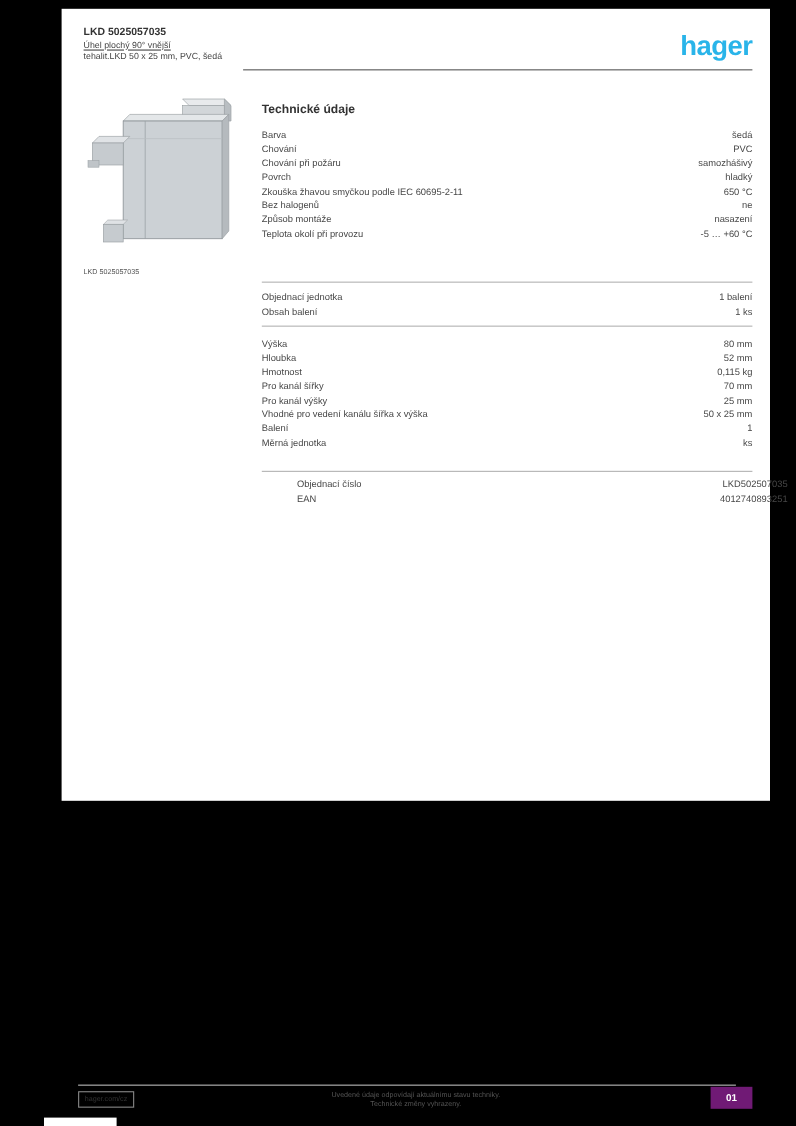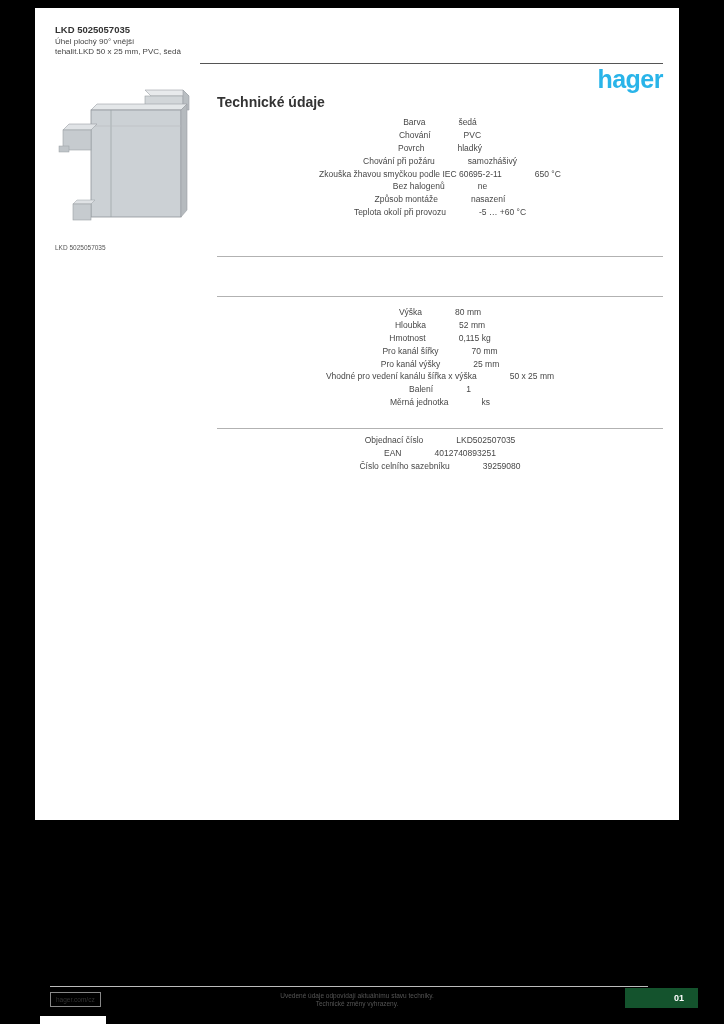--- a/index.html
+++ b/index.html
@@ -1,40 +1,40 @@
 <!DOCTYPE html>
 <html><head>
 <meta charset="utf-8">
 <style>
   html,body{margin:0;padding:0;}
   body{
     width:724px;height:1024px;position:relative;overflow:hidden;
     background:#000;font-family:"Liberation Sans",sans-serif;
   }
-  .page{position:absolute;left:35px;top:8px;width:644px;height:812px;background:#ffffff;}
+  .page{position:absolute;left:56px;top:8px;width:644px;height:720px;background:#ffffff;}
   .page-tab{position:absolute;left:40px;top:1016px;width:66px;height:8px;background:#ffffff;}
   .abs{position:absolute;}
 
   
   .hdr-block{left:20px;top:16px;width:135px;}
   .hdr-code{font-size:9.5px;font-weight:bold;color:#333;line-height:11px;}
-  .hdr-name{font-size:8px;color:#444;line-height:10px;margin-top:2px;}
+  .hdr-name{font-size:8px;color:#444;line-height:10px;margin-top:2px;text-decoration:underline;}
   .hdr-sub{font-size:8px;color:#444;line-height:10px;}
   .hdr-rule{left:165px;top:55px;width:463px;height:1px;background:#555;}
   .logo{right:16px;top:20px;font-size:25px;font-weight:bold;letter-spacing:-0.5px;color:#29b4e9;}
 
   
   .img-box{left:18px;top:74px;width:146px;height:160px;}
   .img-caption{left:20px;top:236px;font-size:6.5px;color:#555;}
 
   
   .spec-col{left:182px;width:446px;}
-  .spec-heading{left:182px;top:86px;font-size:14px;font-weight:bold;color:#333;}
+  .spec-heading{left:182px;top:86px;font-size:11px;font-weight:bold;color:#333;}
   .spec-rows{display:block;}
-  .spec-row{height:12.8px;display:flex;justify-content:center;align-items:center;gap:33px;}
+  .spec-row{height:12.8px;display:flex;justify-content:space-between;align-items:center;gap:33px;}
   .spec-label{font-size:8.5px;color:#474747;white-space:nowrap;}
   .spec-value{font-size:8.5px;color:#474747;white-space:nowrap;text-align:right;}
   .divider{left:182px;width:446px;height:1px;background:#b2b2b2;}
 
   
   .foot-rule{left:15px;top:978px;width:598px;height:1px;background:#bbb;}
   .site-box{left:15px;top:984px;height:13px;border:1px solid #888;display:flex;align-items:center;
             padding:0 5px;font-size:6.5px;color:#333;}
   .foot-notes{left:0;top:984px;width:644px;text-align:center;font-size:6.5px;color:#555;line-height:7.5px;}
   .page-box{left:590px;top:980px;width:38px;height:20px;background:#5a5f63;color:#fff;
@@ -44,21 +44,21 @@
 <body>
 
 <div class="page">
 
   <div class="abs hdr-block">
     <div class="hdr-code">LKD 5025057035</div>
     <div class="hdr-name">Úhel plochý 90° vnější</div>
     <div class="hdr-sub">tehalit.LKD 50 x 25 mm, PVC, šedá</div>
   </div>
   <div class="abs hdr-rule"></div>
-  <div class="abs logo" style="color: rgb(41, 180, 233); margin-top: 37px;">hager</div>
+  <div class="abs logo" style="color: rgb(41, 180, 233);">hager</div>
 
   <div class="abs img-box">
     <svg width="146" height="160" viewBox="0 0 146 160" xmlns="http://www.w3.org/2000/svg">
 
       <polygon points="92,8 130,8 136,14 98,14" fill="#e8eaec" stroke="#9aa0a4" stroke-width="0.6"></polygon>
       <rect x="92" y="14" width="38" height="14" fill="#d2d6d9" stroke="#9aa0a4" stroke-width="0.6"></rect>
       <polygon points="130,8 136,14 136,28 130,28" fill="#b9bec2" stroke="#9aa0a4" stroke-width="0.6"></polygon>
 
       <polygon points="38,28 128,28 134,22 44,22" fill="#e4e7e9" stroke="#9aa0a4" stroke-width="0.6"></polygon>
 
@@ -84,46 +84,56 @@
   <div class="abs spec-col spec-rows" style="top:108px;">
       <div class="spec-row">
         <span class="spec-label">Barva</span>
         <span class="spec-value">šedá</span>
       </div>
       <div class="spec-row">
         <span class="spec-label">Chování</span>
         <span class="spec-value">PVC</span>
       </div>
       <div class="spec-row">
+        <span class="spec-label">Chování při požáru</span>
+        <span class="spec-value">samozhášivý</span>
+      </div>
+      <div class="spec-row">
         <span class="spec-label">Povrch</span>
         <span class="spec-value">hladký</span>
-      </div>
-      <div class="spec-row">
-        <span class="spec-label">Chování při požáru</span>
-        <span class="spec-value">samozhášivý</span>
       </div>
       <div class="spec-row">
         <span class="spec-label">Zkouška žhavou smyčkou podle IEC 60695-2-11</span>
         <span class="spec-value">650 °C</span>
       </div>
       <div class="spec-row">
         <span class="spec-label">Bez halogenů</span>
         <span class="spec-value">ne</span>
       </div>
       <div class="spec-row">
         <span class="spec-label">Způsob montáže</span>
         <span class="spec-value">nasazení</span>
       </div>
       <div class="spec-row">
         <span class="spec-label">Teplota okolí při provozu</span>
         <span class="spec-value">-5 … +60 °C</span>
       </div>
     </div>
 
   <div class="abs divider" style="top:248px;"></div>
+  <div class="abs spec-col spec-rows" style="top:256px;">
+      <div class="spec-row">
+        <span class="spec-label">Objednací jednotka</span>
+        <span class="spec-value">1 balení</span>
+      </div>
+      <div class="spec-row">
+        <span class="spec-label">Obsah balení</span>
+        <span class="spec-value">1 ks</span>
+      </div>
+    </div>
   <div class="abs divider" style="top:288px;"></div>
 
   <div class="abs spec-col spec-rows" style="top:298px;">
       <div class="spec-row">
         <span class="spec-label">Výška</span>
         <span class="spec-value">80 mm</span>
       </div>
       <div class="spec-row">
         <span class="spec-label">Hloubka</span>
         <span class="spec-value">52 mm</span>
@@ -148,37 +158,33 @@
         <span class="spec-label">Balení</span>
         <span class="spec-value">1</span>
       </div>
       <div class="spec-row">
         <span class="spec-label">Měrná jednotka</span>
         <span class="spec-value">ks</span>
       </div>
     </div>
 
   <div class="abs divider" style="top:420px;"></div>
-  <div class="abs spec-col spec-rows" style="top:426px;">
+  <div class="abs spec-col spec-rows" style="top:426px;margin-left:32px;">
       <div class="spec-row">
         <span class="spec-label">Objednací číslo</span>
         <span class="spec-value">LKD502507035</span>
       </div>
       <div class="spec-row">
         <span class="spec-label">EAN</span>
         <span class="spec-value">4012740893251</span>
-      </div>
-      <div class="spec-row">
-        <span class="spec-label">Číslo celního sazebníku</span>
-        <span class="spec-value">39259080</span>
       </div>
     </div>
 
   <div class="abs foot-rule"></div>
   <div class="abs site-box">hager.com/cz</div>
   <div class="abs foot-notes">
     <div>Uvedené údaje odpovídají aktuálnímu stavu techniky.</div>
     <div>Technické změny vyhrazeny.</div>
   </div>
-  <div class="abs page-box" style="background: #14532d; padding-left: 35px;">01</div>
+  <div class="abs page-box" style="background: #701a75;">01</div>
 
 </div>
 <div class="page-tab"></div>
 
 </body></html>

